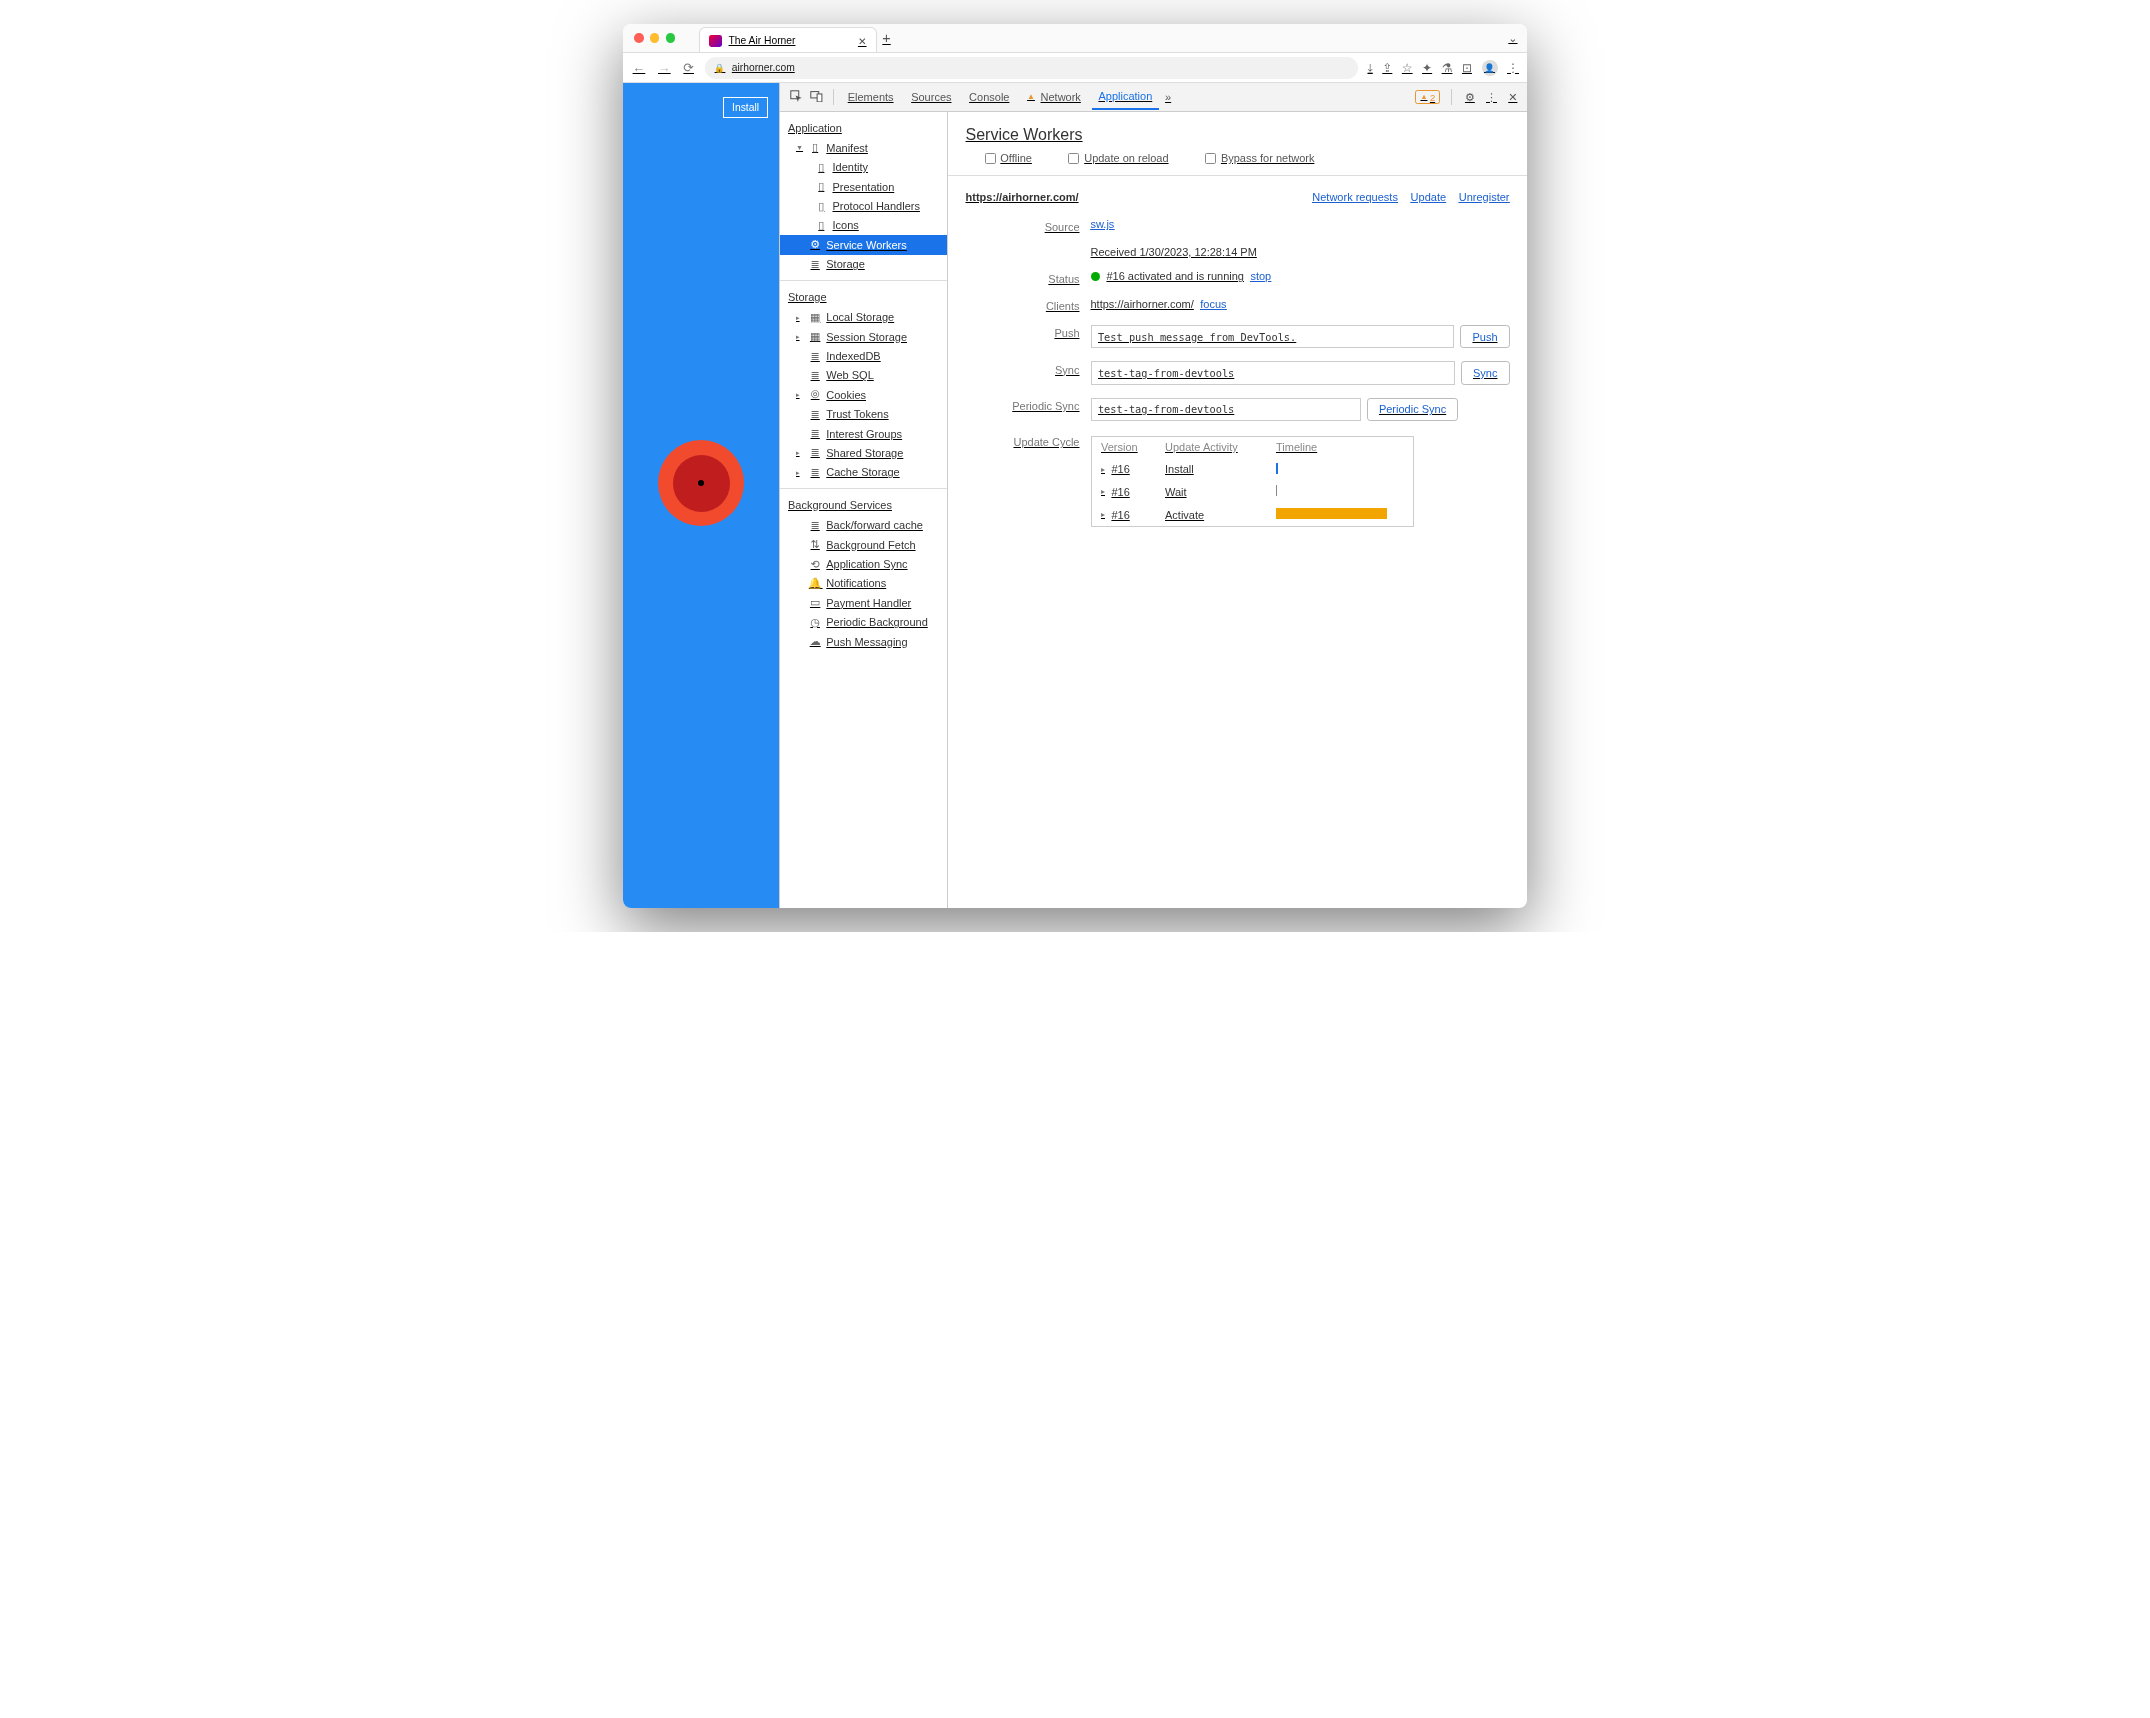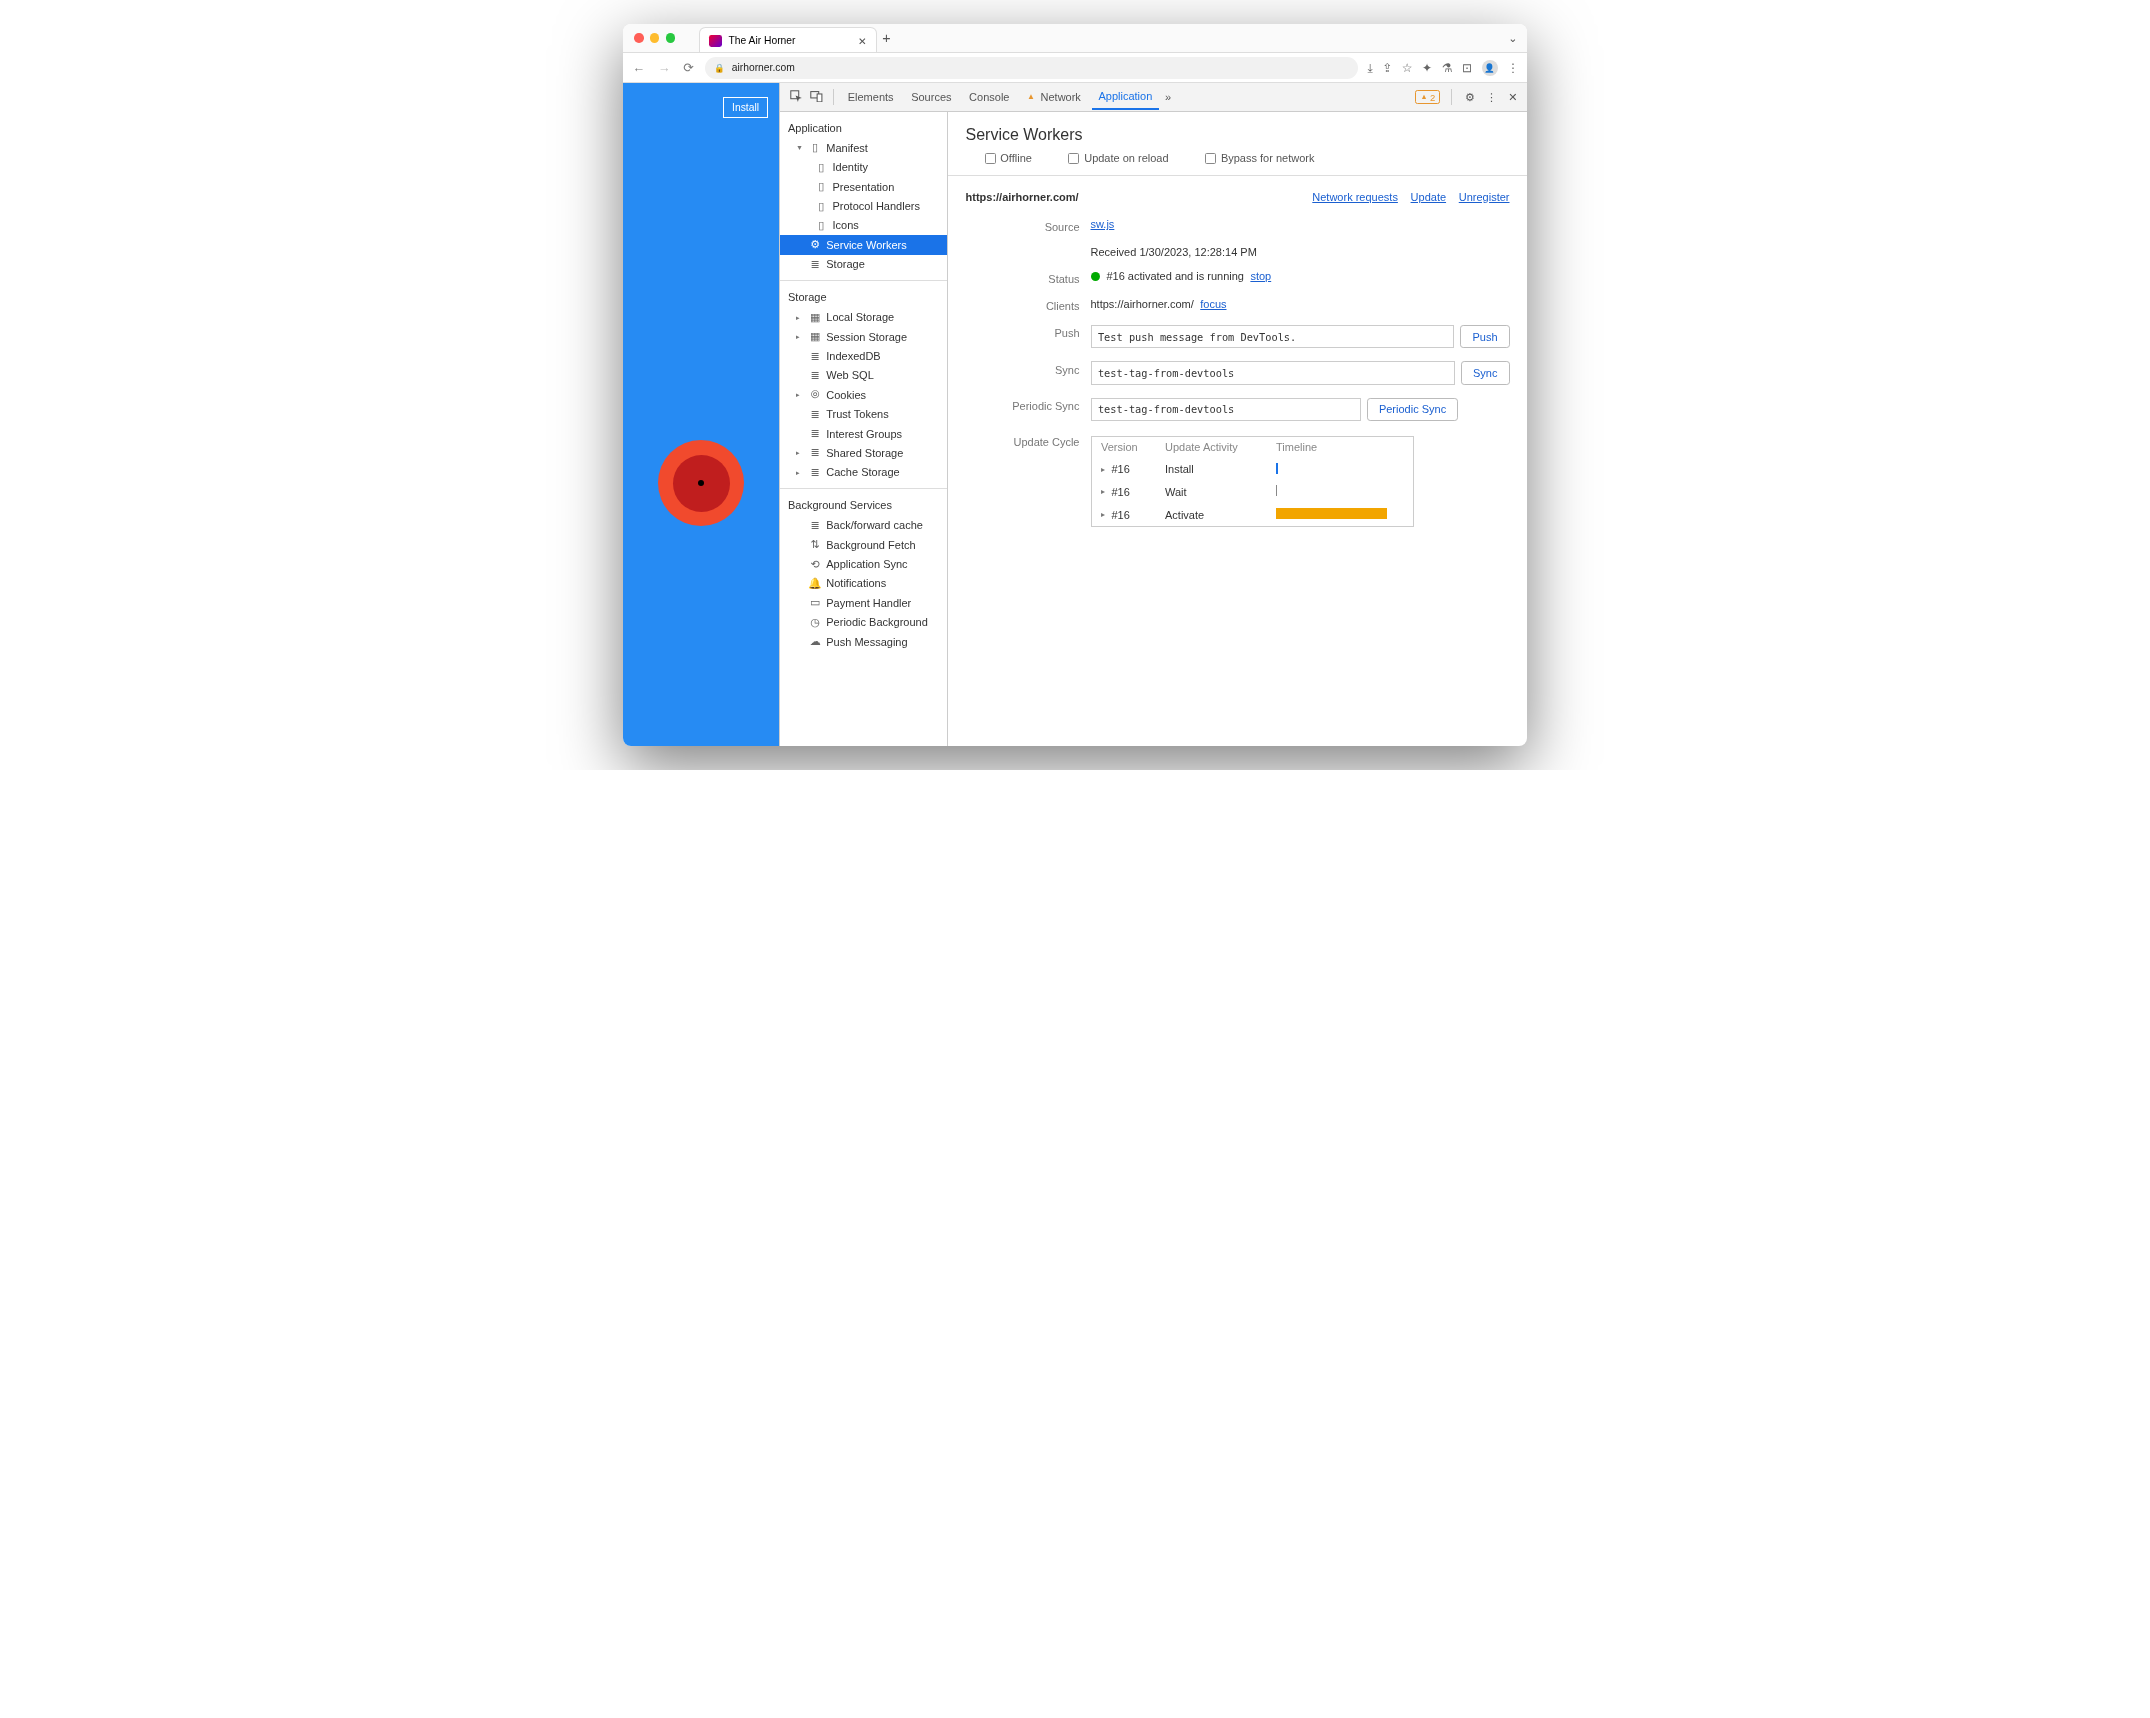--- a/index.html
+++ b/index.html
@@ -5,28 +5,29 @@
   * { box-sizing: border-box; margin: 0; padding: 0; }
   body {
     font-family: -apple-system, BlinkMacSystemFont, "Segoe UI", Helvetica, Arial, sans-serif;
     background: #fff;
     display: flex;
     justify-content: center;
     padding: 24px;
   }
   .window {
     width: 904px;
-    height: 722px;
+    height: 884px;
     background: #fff;
     border-radius: 8px;
     box-shadow: 0 20px 64px rgba(0,0,0,0.5);
     overflow: hidden;
     display: flex;
     flex-direction: column;
     position: relative;
+    text-decoration: underline;
   }
   
   .titlebar { height: 29px; display: flex; align-items: center; border-bottom: 0.8px solid #ddd; background: #fafafa;}
   .traffic { display:flex; gap:6.4px; padding:0 11px;}
   .dot { width:9.5px; height:9.5px; border-radius:50%; }
   .dot.r{background:#ff5f57;} .dot.y{background:#febc2e;} .dot.g{background:#28c840;}
   .tab { display:flex; align-items:center; gap:6.4px; background:#fff; border:0.8px solid #ddd; border-bottom:none; padding:4.8px 9.5px 3.2px; border-radius:6.4px 6.4px 0 0; margin-left:12.7px; font-size:10.3px; height:25.4px; margin-top:3.2px;}
   .favicon {width:12.7px; height:12.7px; border-radius:2.4px; background:linear-gradient(135deg,#e03,#60c);}
   .tab .close{margin-left:56px; color:#555; cursor:pointer;}
   .newtab{width:19px; text-align:center; font-size:14.3px; color:#555; cursor:pointer;}

